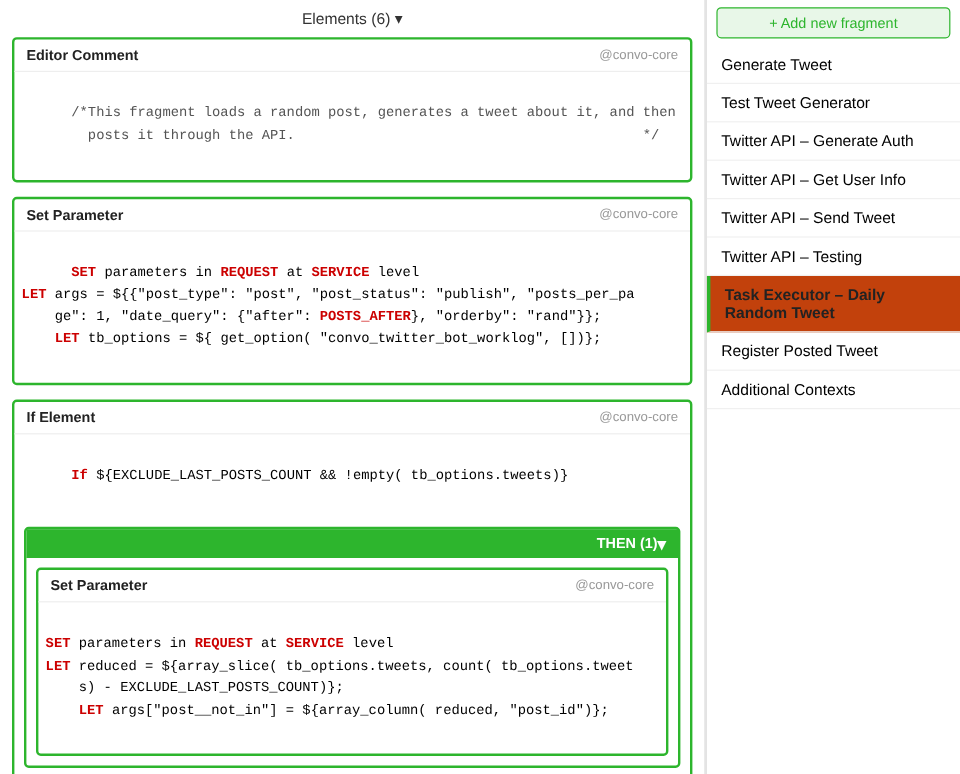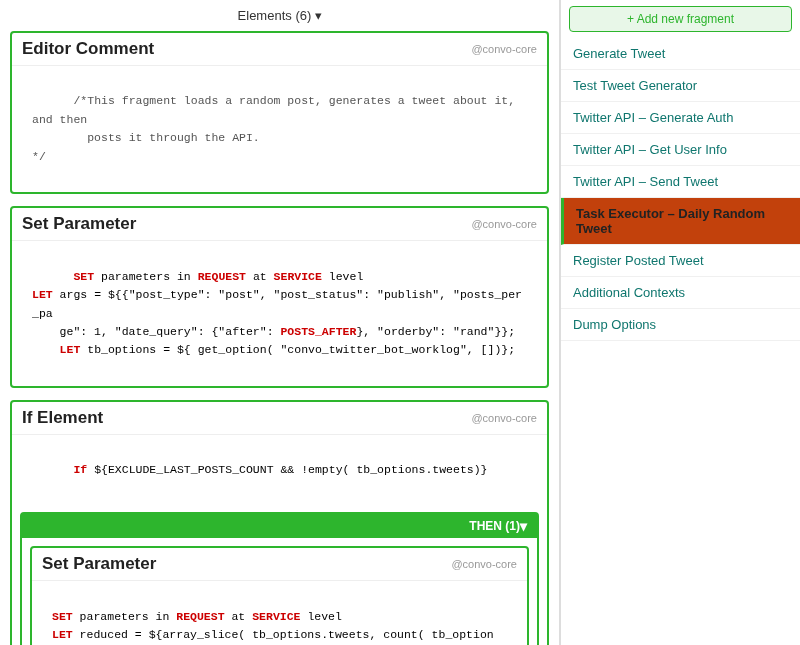--- a/index.html
+++ b/index.html
@@ -42,31 +42,31 @@
     .block-header {
       display: flex;
       justify-content: space-between;
       align-items: center;
       padding: 6px 10px;
       border-bottom: 1px solid #eee;
     }
 
     .block-title {
       font-weight: bold;
-      font-size: 17px;
+      font-size: 12px;
       color: #222;
     }
 
     .block-source {
       font-size: 11px;
       color: #999;
     }
 
     .block-body {
-      padding: 8px 20px;
+      padding: 8px 6px;
       font-family: 'Courier New', monospace;
       font-size: 11.5px;
       line-height: 1.6;
       white-space: pre-wrap;
       word-break: break-all;
     }
 
     .keyword { color: #c00; font-weight: bold; }
     .comment-text { color: #555; }
 
@@ -98,42 +98,42 @@
     }
 
     .inner-block {
       border: 2px solid #2db52d;
       border-radius: 4px;
       background: #fff;
     }
 
     
     .right-panel {
-      width: 240px;
+      width: 212px;
       overflow-y: auto;
       padding: 0;
       border-left: 1px solid #ddd;
     }
 
     .right-panel .add-fragment {
       background: #e8f7e8;
       border: 1px solid #2db52d;
       color: #2db52d;
       padding: 5px 10px;
       margin: 6px 8px;
       border-radius: 4px;
       font-size: 12px;
       text-align: center;
       cursor: pointer;
     }
 
     .right-item {
       padding: 8px 12px;
       font-size: 13px;
-      color: #0f766e;
+      color: #000000;
       cursor: pointer;
       border-bottom: 1px solid #f0f0f0;
     }
 
     .right-item.active {
       background: #c2410c;
       color: #222;
       font-weight: bold;
       border-left: 3px solid #2db52d;
     }
@@ -204,17 +204,17 @@
 </div>
 
 <div class="right-panel">
   <div class="add-fragment">+ Add new fragment</div>
 
   <div class="right-item">Generate Tweet</div>
   <div class="right-item">Test Tweet Generator</div>
   <div class="right-item">Twitter API – Generate Auth</div>
   <div class="right-item">Twitter API – Get User Info</div>
   <div class="right-item">Twitter API – Send Tweet</div>
+  <div class="right-item">Twitter API – Testing</div>
   <div class="right-item active">Task Executor – Daily Random Tweet</div>
   <div class="right-item">Register Posted Tweet</div>
   <div class="right-item">Additional Contexts</div>
-  <div class="right-item">Dump Options</div>
 </div>
 
 </body></html>

